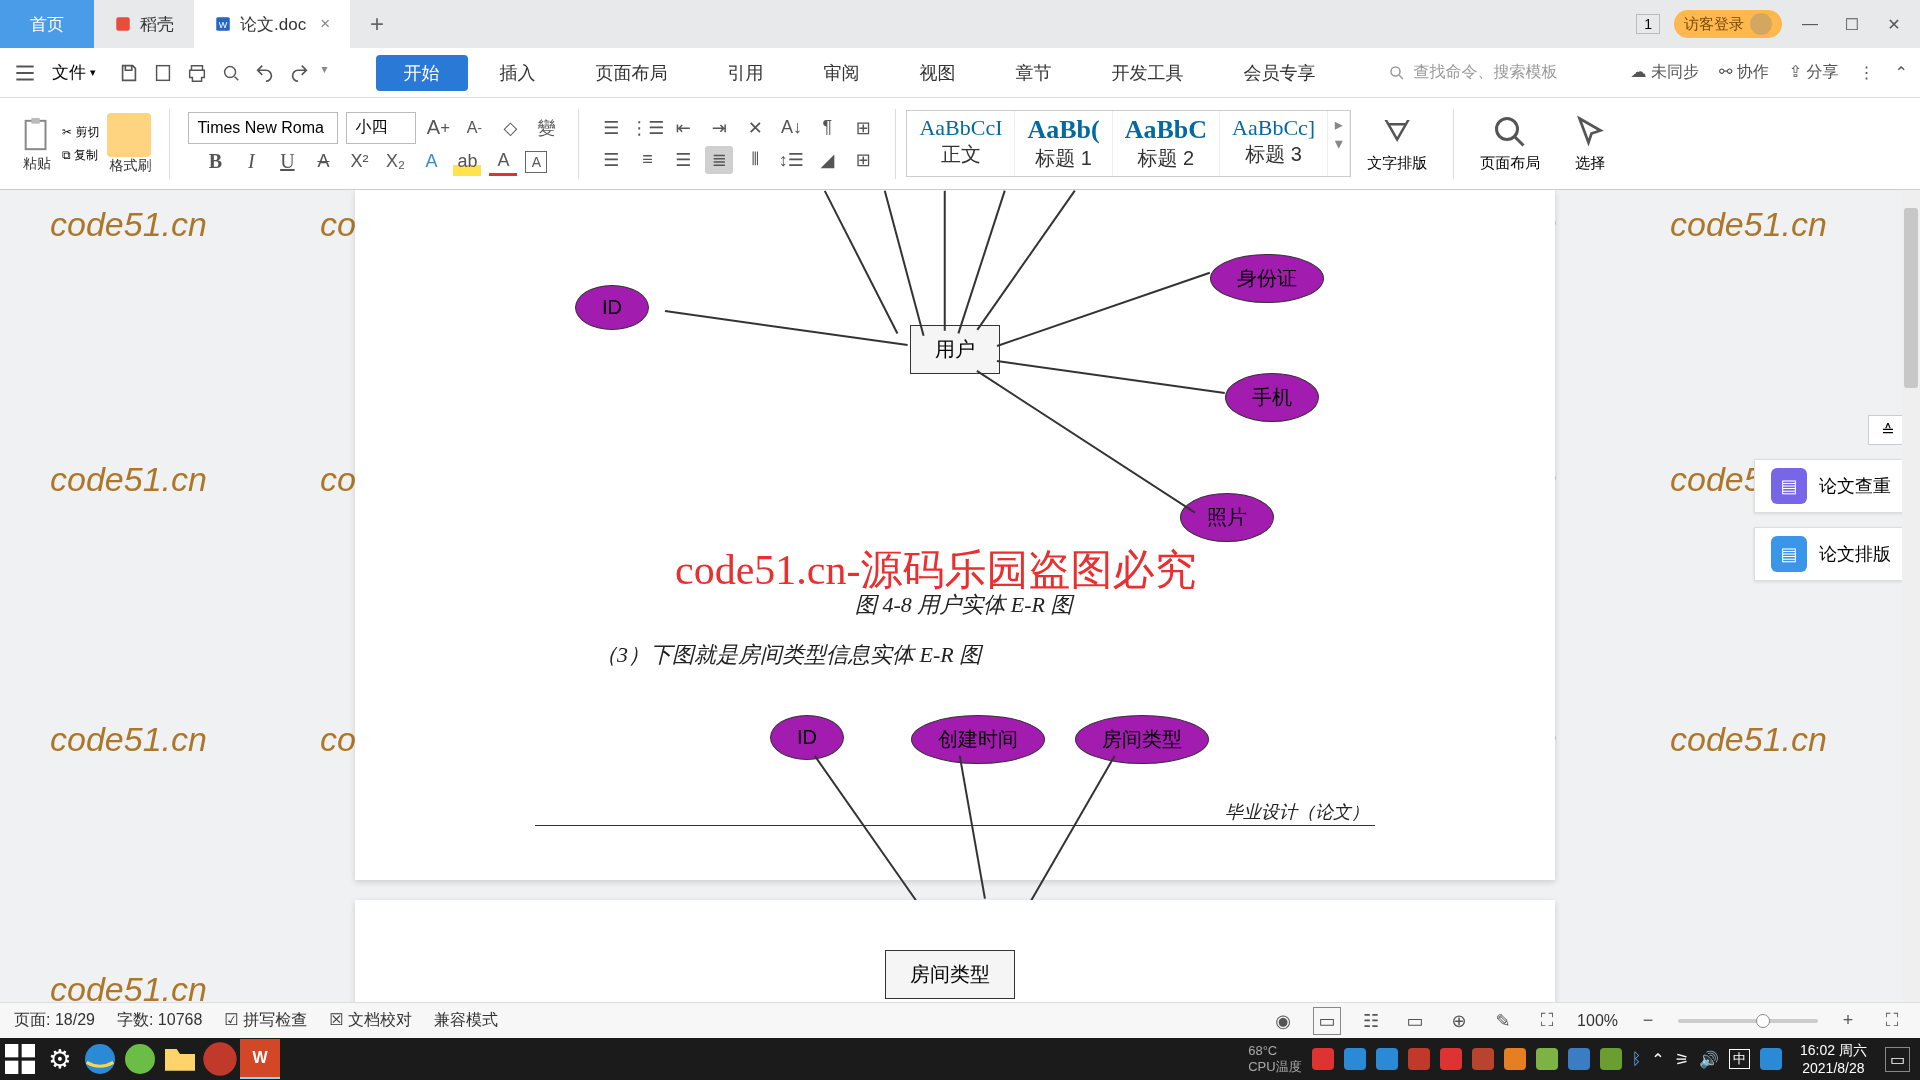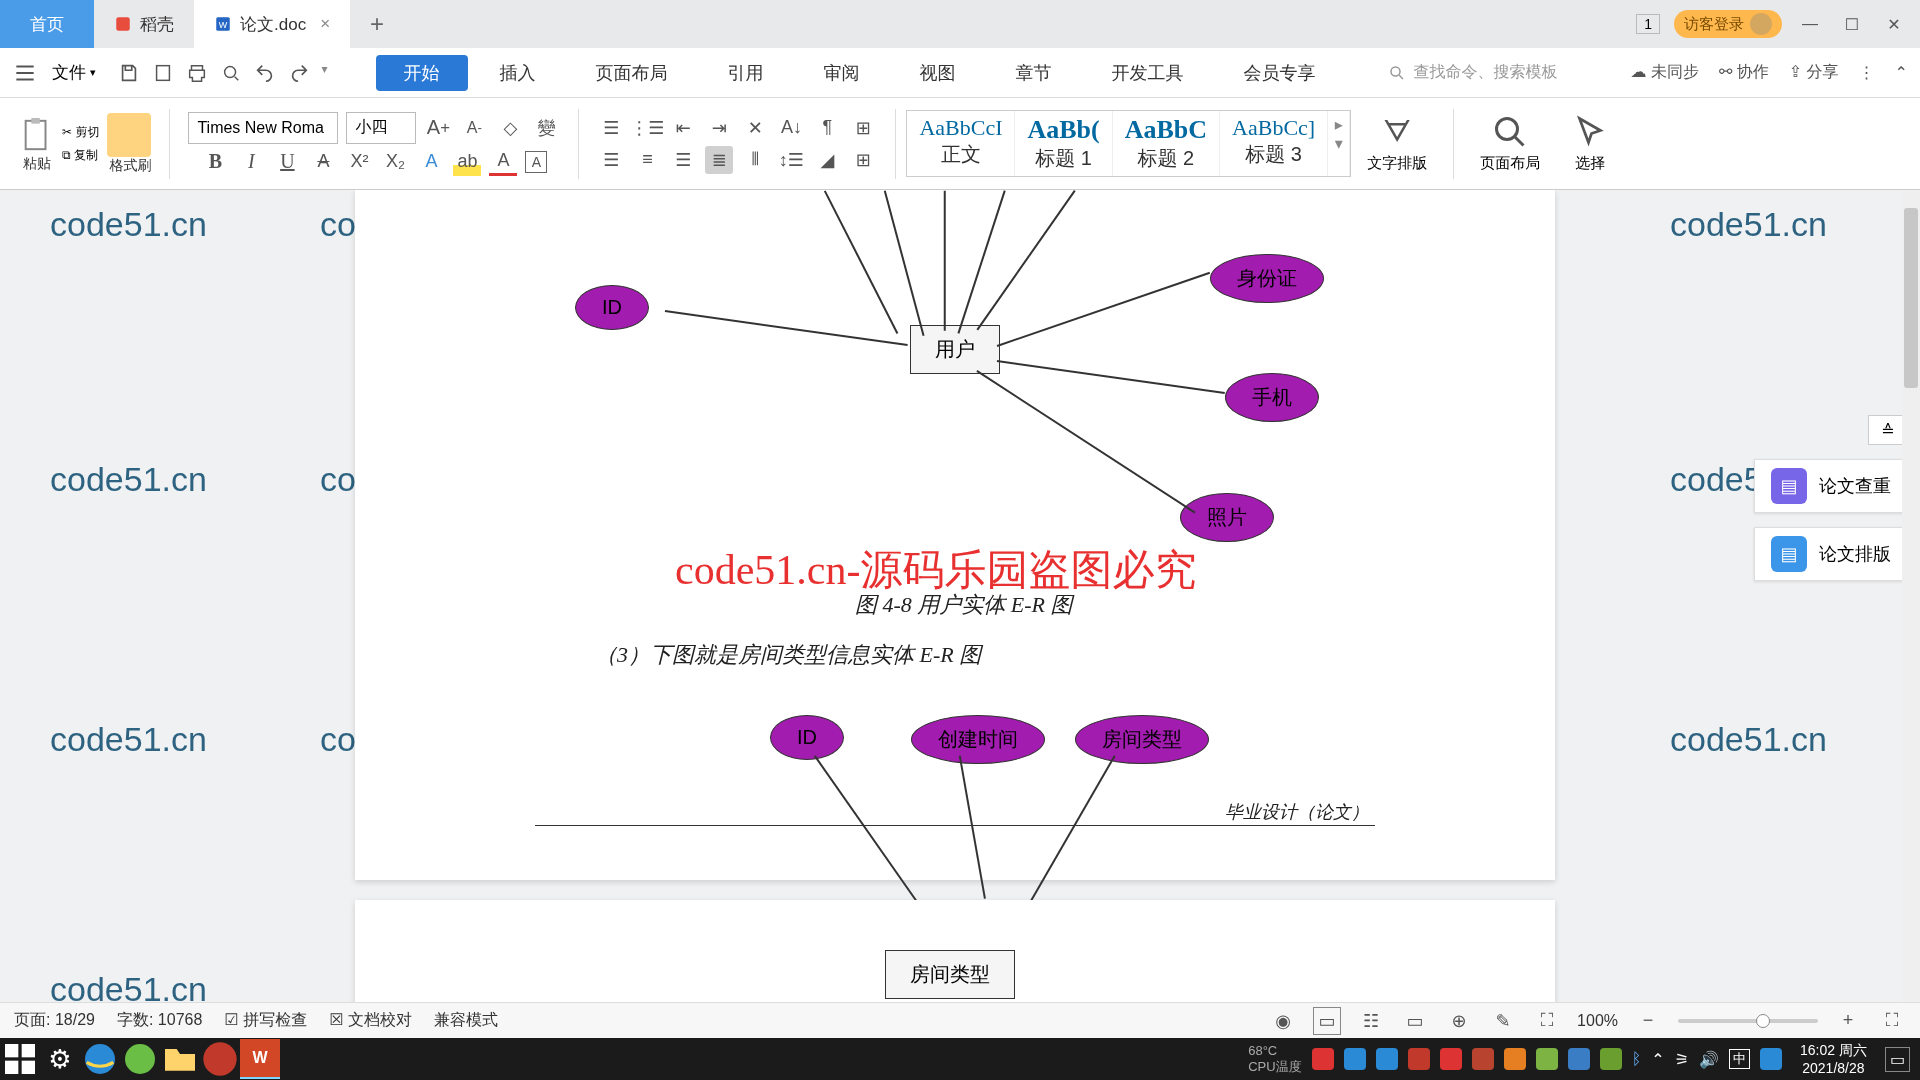--- a/index.html
+++ b/index.html
@@ -49,21 +49,21 @@
 .big-btn-ico{width:36px;height:36px;display:flex;align-items:center;justify-content:center;color:#555;font-size:30px;}
 .canvas{position:absolute;top:190px;left:0;right:0;bottom:38px;background:#f0f1f2;overflow:hidden;}
 .page{position:absolute;background:#fff;box-shadow:0 2px 6px rgba(0,0,0,.15);}
 .page1{left:355px;top:0;width:1200px;height:690px;}
 .page2{left:355px;top:710px;width:1200px;height:400px;}
 .oval{position:absolute;border:1.5px solid #333;border-radius:50%;padding:10px 26px;font-size:20px;background:#a21caf;}
 .rect{position:absolute;border:1.5px solid #333;padding:10px 24px;font-size:20px;background:#f5f5f5;}
 .line{position:absolute;background:#333;height:1.5px;transform-origin:left center;}
 .cap{position:absolute;font-size:22px;color:#222;font-family:"SimSun";font-style:italic;}
 .red-wm{position:absolute;color:#e83030;font-size:42px;font-family:"SimHei";font-weight:500;}
-.gray-wm{position:absolute;color:#0c4a6e;font-size:34px;font-family:Arial;opacity:.85;}
+.gray-wm{position:absolute;color:#a16207;font-size:34px;font-family:Arial;opacity:.85;font-style:italic;}
 .sidepanel{position:absolute;right:12px;top:225px;display:flex;flex-direction:column;gap:14px;}
 .sp-collapse{width:40px;height:30px;border:1px solid #ccc;background:#fff;display:flex;align-items:center;justify-content:center;align-self:flex-end;}
 .sp-btn{display:flex;align-items:center;gap:12px;background:#fff;border:1px solid #ddd;padding:8px 16px;font-size:18px;box-shadow:0 1px 3px rgba(0,0,0,.1);}
 .sp-ico{width:36px;height:36px;border-radius:6px;display:flex;align-items:center;justify-content:center;color:#fff;}
 .sp-ico.p{background:#7866e8;}
 .sp-ico.b{background:#3b95e8;}
 .statusbar{position:absolute;bottom:42px;left:0;right:0;height:36px;background:#f7f7f7;border-top:1px solid #ddd;display:flex;align-items:center;padding:0 14px;font-size:16px;color:#333;gap:22px;}
 .status-right{margin-left:auto;display:flex;align-items:center;gap:16px;}
 .zoom-slider{width:140px;height:4px;background:#ccc;position:relative;border-radius:2px;}
 .zoom-knob{position:absolute;width:14px;height:14px;background:#fff;border:1px solid #888;border-radius:50%;top:-5px;left:78px;}

